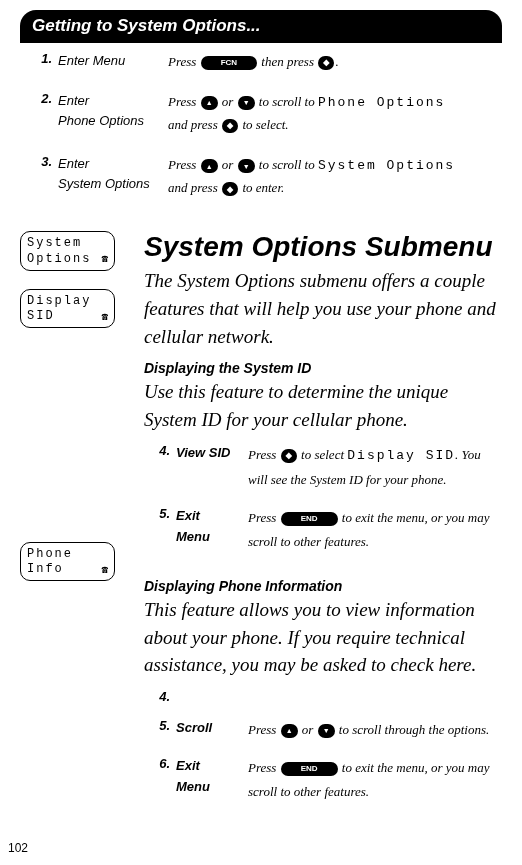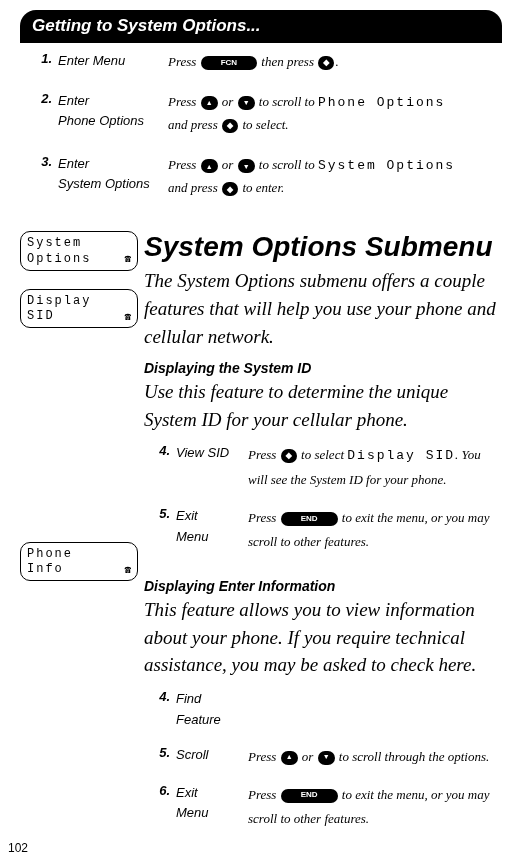--- a/index.html
+++ b/index.html
@@ -91,21 +91,21 @@
     display: flex;
     gap: 16px;
   }
   .sidebar {
     width: 108px;
     flex-shrink: 0;
   }
   .lcd-box {
     border: 1.4px solid #000;
     border-radius: 10px;
-    width: 118px;
+    width: 95px;
     padding: 4px 6px 2px;
     margin-bottom: 18px;
     font-family: 'Courier New', monospace;
     font-size: 12px;
     line-height: 1.3;
     letter-spacing: 2px;
     position: relative;
   }
   .lcd-box .ant {
     position: absolute;
@@ -150,21 +150,21 @@
     width: 20px;
     text-align: right;
     font-weight: bold;
     font-style: italic;
     font-family: Arial, sans-serif;
     margin-right: 6px;
     flex-shrink: 0;
   }
   .inner-label {
     width: 72px;
-    font-weight: normal;
+    font-weight: bold;
     font-style: italic;
     font-family: Arial, sans-serif;
     line-height: 1.6;
     flex-shrink: 0;
   }
   .inner-desc {
     flex: 1;
     font-style: italic;
     line-height: 1.85;
     font-size: 13px;
@@ -278,30 +278,26 @@
           <span>Menu</span>
         </div>
         <div class="inner-desc">
           <span>Press </span><span class="key wide">END</span><span> to exit the menu, or you may scroll to other features.</span>
         </div>
       </div>
     </div>
 
     <div style="height:10px"></div>
 
-    <div class="h2">Displaying Enter Information</div>
+    <div class="h2">Displaying Phone Information</div>
     <div class="para">This feature allows you to view information about your phone. If you require technical assistance, you may be asked to check here.</div>
 
     <div class="inner-steps">
       <div class="inner-step">
         <div class="inner-num">4.</div>
-        <div class="inner-label">
-          <span>Find</span><br>
-          <span>Feature</span>
-        </div>
       </div>
       <div class="inner-step">
         <div class="inner-num">5.</div>
         <div class="inner-label">Scroll</div>
         <div class="inner-desc">
           <span>Press </span><span class="key">
               <span class="tri-up"></span>
             </span><span> or </span><span class="key">
               <span class="tri-down"></span>
             </span><span> to scroll through the options.</span>

